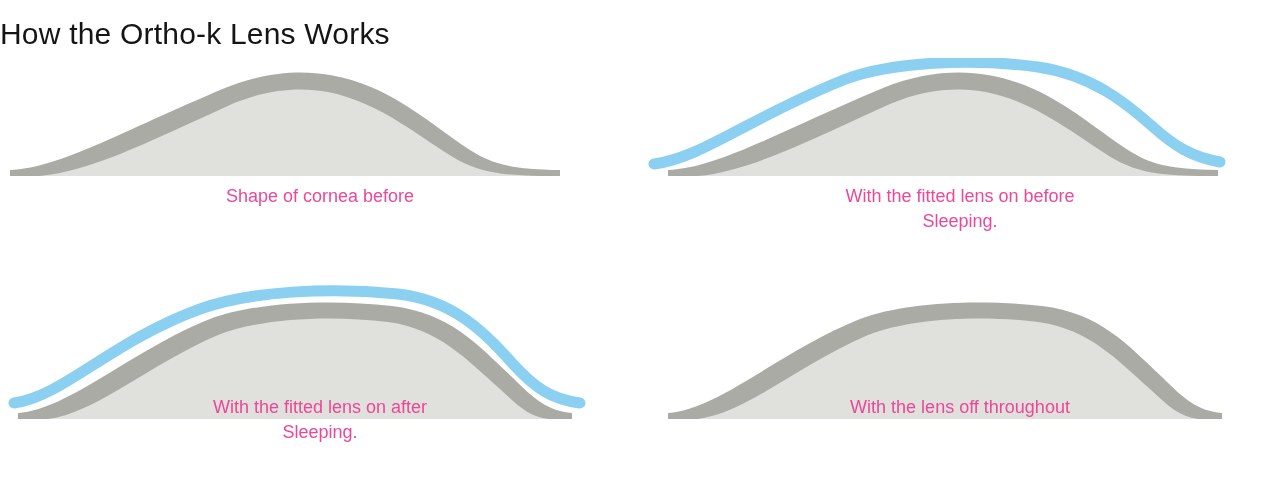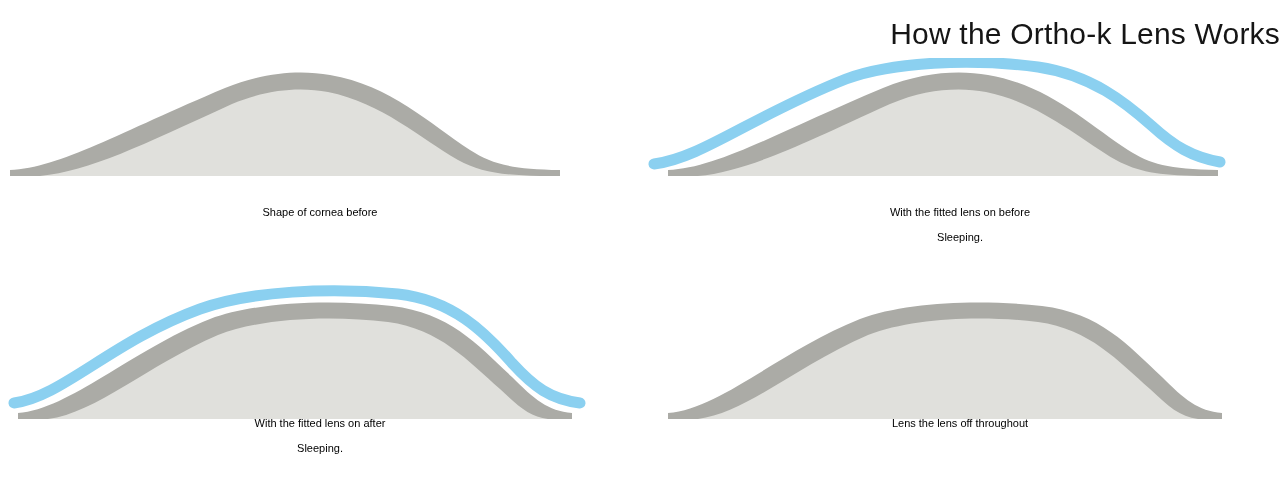--- a/index.html
+++ b/index.html
@@ -19,21 +19,21 @@
     position: relative;
     width: 1280px;
     height: 480px;
     background: #ffffff;
   }
   .diagram-title {
     position: absolute;
     top: 14px;
     left: 0;
     width: 1280px;
-    text-align: right;
+    text-align: left;
     font-size: 30px;
     font-weight: 400;
     letter-spacing: 0.2px;
     color: #151515;
     line-height: 40px;
   }
   .panels {
     position: absolute;
     top: 58px;
     left: 0;
@@ -61,25 +61,24 @@
     display: block;
     width: 640px;
     height: 150px;
   }
   .panel-caption {
     position: absolute;
     left: 0;
     top: 126px;
     width: 640px;
     text-align: center;
-    font-size: 11px;
+    font-size: 18px;
     line-height: 25px;
-    color: #000000;
+    color: #ec4899;
     font-weight: 400;
-    margin-top: 16px;
   }
   .caption-line {
     display: block;
   }
 </style>
 </head>
 <body>
 
 <div class="page">
 
@@ -137,18 +136,18 @@
     <div class="panel panel-3">
       <div class="panel-figure">
         <svg viewBox="0 0 640 150" xmlns="http://www.w3.org/2000/svg">
           <g>
             <path d="M 28 144 C 80 140 140 82 220 50 C 265 33 340 30 402 37 C 460 44 488 76 522 108 C 544 130 558 142 582 144 L 582 150 L 28 150 Z" fill="#ABABA6"></path>
             <path d="M 58 150 C 106 144 158 96 228 66 C 272 49 340 46 398 53 C 450 60 478 92 510 120 C 528 137 540 148 558 150 Z" fill="#E0E0DC"></path>
           </g>
         </svg>
       </div>
       <div class="panel-caption">
-        <span class="caption-line">Lens the lens off throughout</span>
+        <span class="caption-line">With the lens off throughout</span>
       </div>
     </div>
 
   </div>
 </div>
 
 </body></html>

